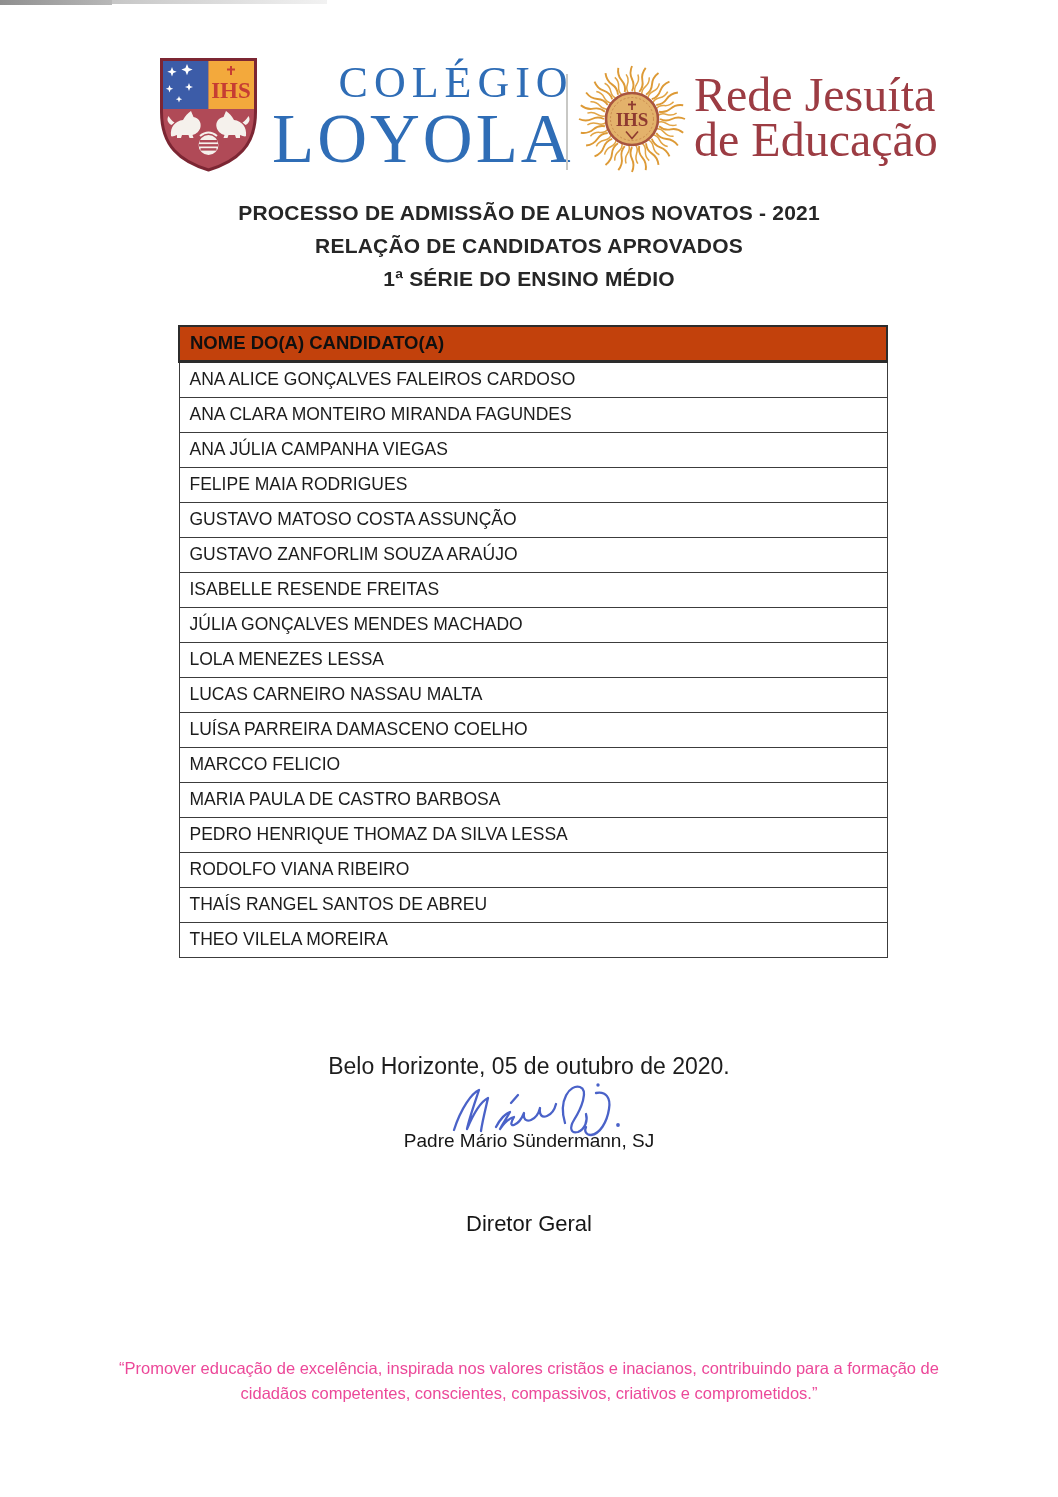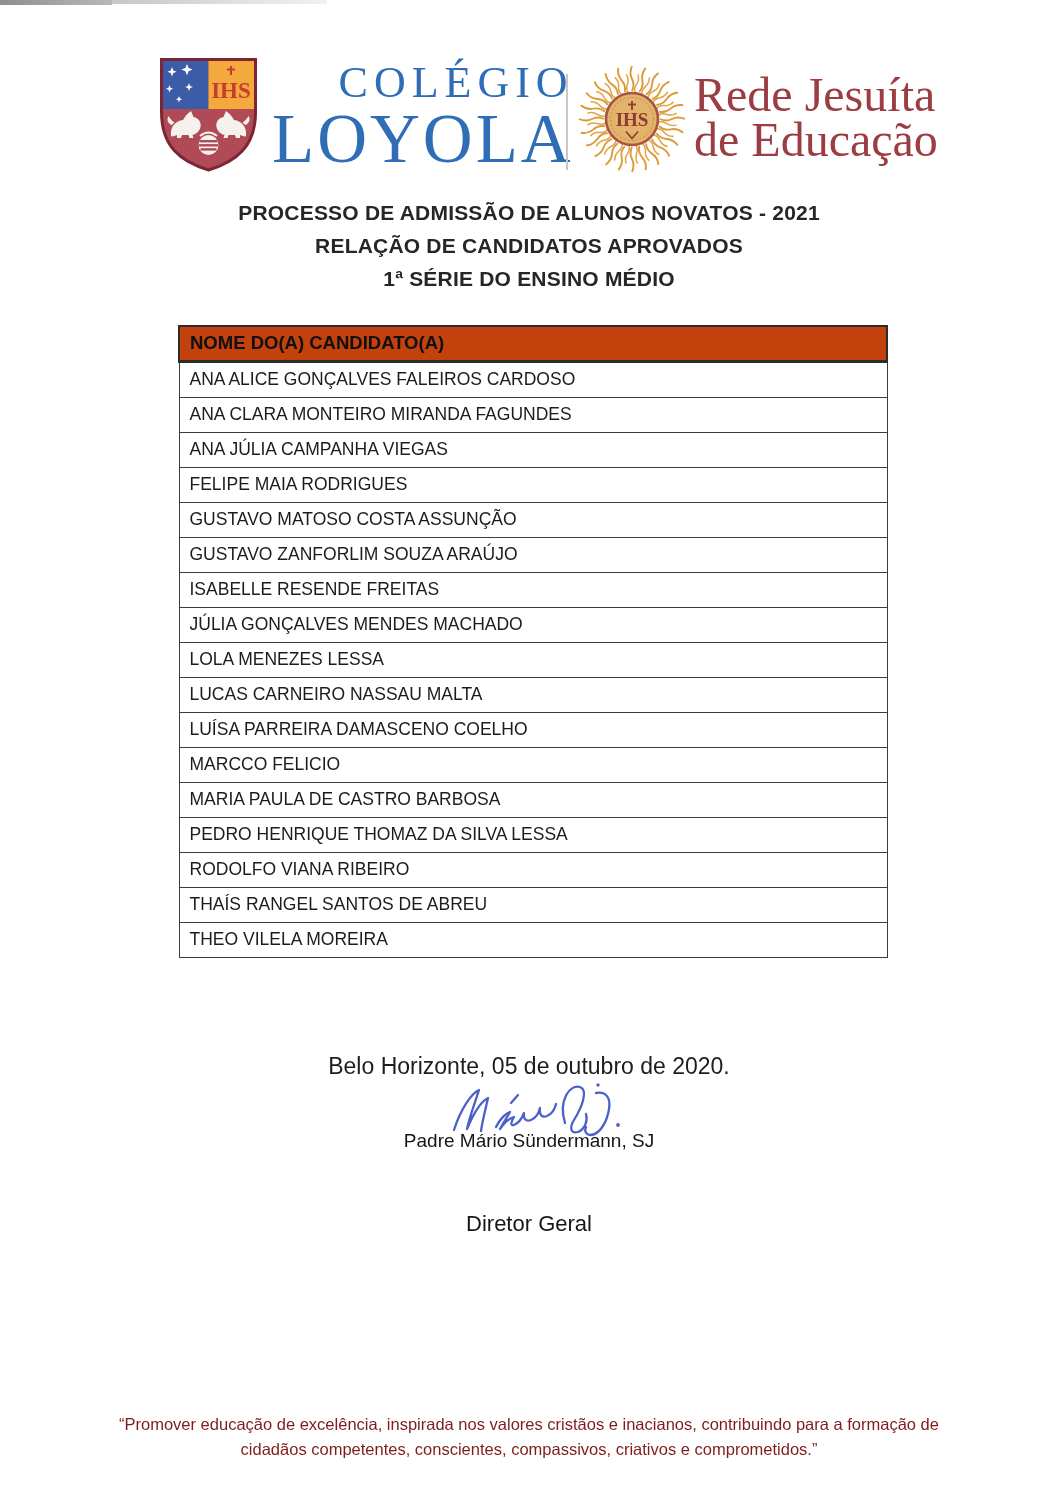--- a/index.html
+++ b/index.html
@@ -50,22 +50,22 @@
   
   .dateline{position:absolute;left:0;top:1053px;width:100%;text-align:center;
     font-size:23px;color:#1d1d1d;}
   .signature{position:absolute;left:448px;top:1078px;width:205px;height:72px;}
   .signer-name{position:absolute;left:0;top:1130px;width:100%;text-align:center;
     font-size:19px;color:#161616;}
   .signer-role{position:absolute;left:0;top:1163px;width:100%;text-align:center;
     font-size:22px;color:#161616;margin-top:48px;}
 
   
-  .quote{position:absolute;top:1412px;left:50%;transform:translateX(-50%);
-    width:860px;text-align:center;font-size:16.5px;line-height:25px;color:#7f1d1d;}
+  .quote{position:absolute;top:1356px;left:50%;transform:translateX(-50%);
+    width:860px;text-align:center;font-size:16.5px;line-height:25px;color:#ec4899;}
 </style>
 </head>
 <body>
 
 <div class="page">
 
   <div class="scan-strip-a"></div>
   <div class="scan-strip-b"></div>
 
   <svg class="shield-logo" viewBox="0 0 101 118">

